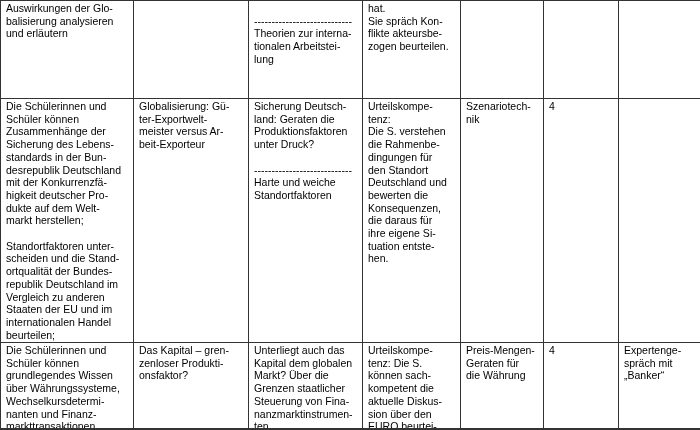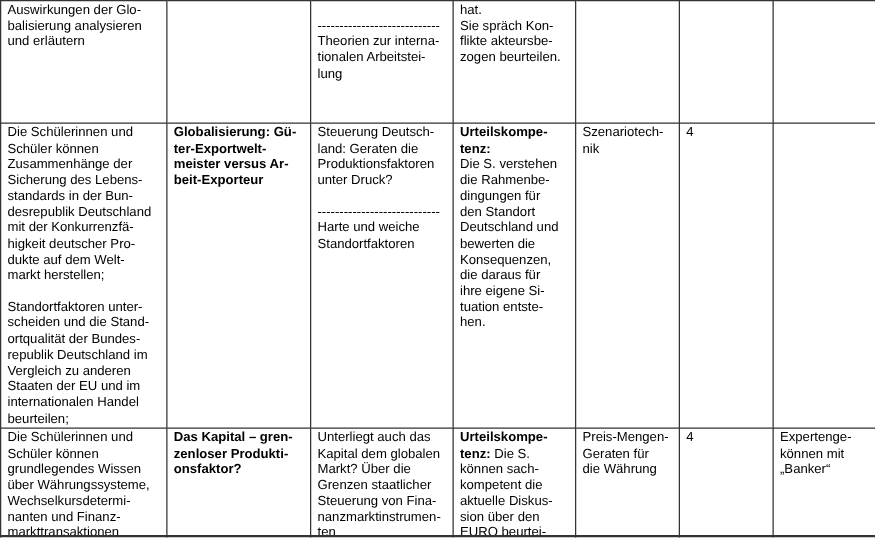--- a/index.html
+++ b/index.html
@@ -20,21 +20,21 @@
     border: 1px solid #333333;
     vertical-align: top;
     padding: 1px 2px 0 5px;
     font-size: 10.5px;
     line-height: 12.7px;
     color: #000000;
     white-space: pre-line;
     overflow: hidden;
     word-wrap: break-word;
   }
-  .b { font-weight: bold; }
+  .b { font-weight: normal; }
   tr.r1 { height: 98px; padding-left: 16px; }
   tr.r2 { height: 244px; }
   tr.r3 { height: 130px; }
   .bottom-line {
     position: absolute;
     left: 0; top: 428px;
     width: 700px; height: 2px;
     background: #333333;
   }
 </style>
@@ -87,21 +87,21 @@
 ortqualität der Bundes-
 republik Deutschland im
 Vergleich zu anderen
 Staaten der EU und im
 internationalen Handel
 beurteilen;</span></td>
       <td><span class="b">Globalisierung: Gü-
 ter-Exportwelt-
 meister versus Ar-
 beit-Exporteur</span><span></span></td>
-      <td><span class="b"></span><span>Steuerung Deutsch-
+      <td><span class="b"></span><span>Sicherung Deutsch-
 land: Geraten die
 Produktionsfaktoren
 unter Druck?
 
 ----------------------------
 Harte und weiche
 Standortfaktoren</span></td>
       <td><span class="b">Urteilskompe-
 tenz:</span><span>
 Die S. verstehen
@@ -143,19 +143,19 @@
 können sach-
 kompetent die
 aktuelle Diskus-
 sion über den
 EURO beurtei-</span></td>
       <td><span class="b"></span><span>Preis-Mengen-
 Geraten für
 die Währung</span></td>
       <td><span class="b"></span><span>4</span></td>
       <td><span class="b"></span><span>Expertenge-
-können mit
+spräch mit
 „Banker“</span></td>
     </tr>
   </tbody>
 </table>
 
 <div class="bottom-line"></div>
 
 </body></html>

